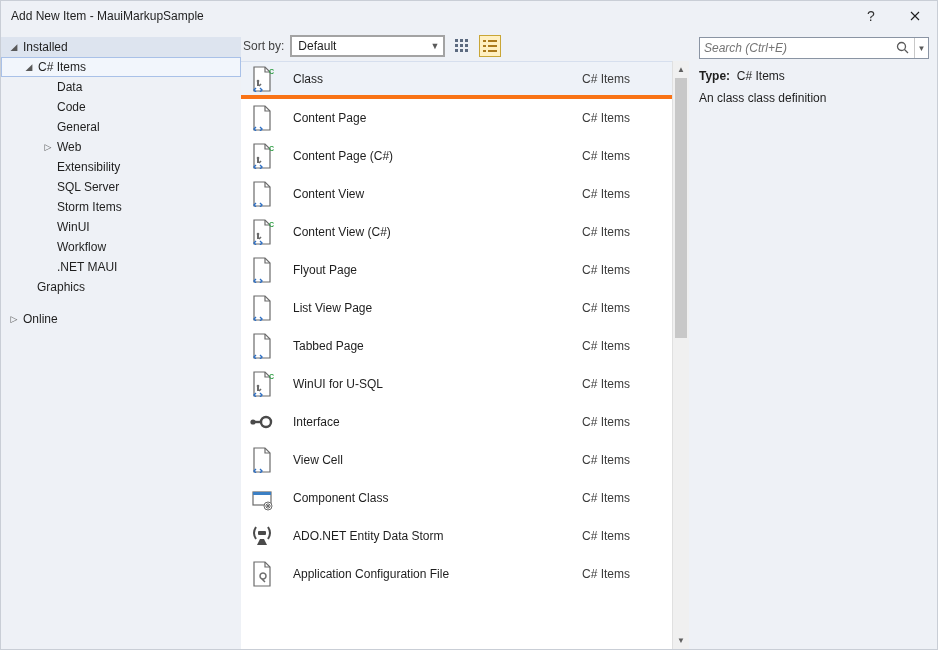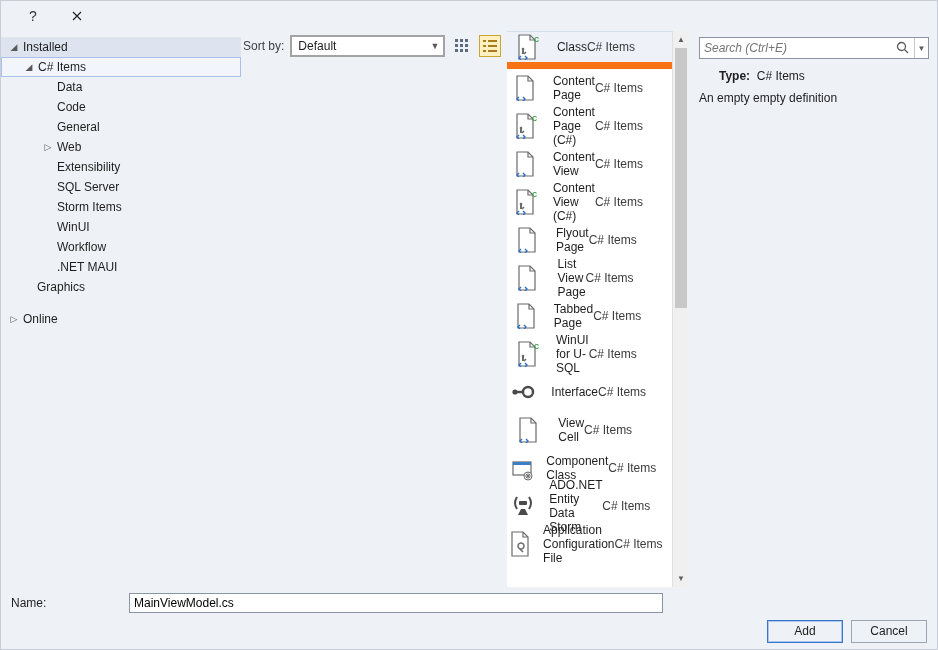--- a/index.html
+++ b/index.html
@@ -72,21 +72,21 @@
   }
   .tree-label { padding-left: 2px; }
   .indent0 { padding-left: 6px; }
   .indent1 { padding-left: 20px; }
   .indent2 { padding-left: 40px; }
 
   
   .mid-panel {
     flex: 1;
     display: flex;
-    flex-direction: row;
+    flex-direction: column;
     min-width: 0;
   }
   .sort-row {
     height: 30px;
     display: flex;
     align-items: center;
     gap: 6px;
     padding: 0 6px 0 2px;
   }
   .sort-label { color: #424242; }
@@ -124,21 +124,21 @@
   }
   .template-row {
     height: 38px;
     display: flex;
     align-items: center;
     border-bottom: 1px solid transparent;
   }
   .template-row.selected {
     background: #eef2f8;
     border-top: 1px solid #d6dfee;
-    border-bottom: 7px solid #f97316;
+    border-bottom: 4px solid #f97316;
   }
   .template-row .iconcell {
     width: 42px;
     display: flex;
     align-items: center;
     justify-content: center;
   }
   .template-row .iconcell svg { width: 24px; height: 26px; }
   .template-row .labelcell {
     flex: 1;
@@ -203,21 +203,21 @@
   }
   .search-wrap .scaret {
     width: 14px;
     display: flex; align-items: center; justify-content: center;
     border-left: 1px solid #c8c8c8;
     height: 100%;
     font-size: 8px;
     color: #5a5a5a;
   }
   .info-row { margin-bottom: 8px; }
-  .info-row b { font-weight: 600; margin-left: 20px; }
+  .info-row b { font-weight: 600; }
 
   
   .footer {
     height: 62px;
     display: flex;
     flex-direction: column;
     padding: 4px 10px 6px 10px;
   }
   .name-row {
     display: flex;
@@ -255,20 +255,21 @@
     border: 1px solid #3a76c7;
     box-shadow: 0 0 0 1px #a9c7ee inset;
   }
 </style>
 </head>
 <body>
 
 <div class="window">
 
   <div class="titlebar">
+    <div class="title">Add New Item - MauiMarkupSample</div>
     <div class="btn help">?</div>
     <div class="btn close">
       <svg viewBox="0 0 10 10">
           <path d="M1 1 L9 9 M9 1 L1 9" stroke="#1e1e1e" stroke-width="1.1" fill="none"></path>
         </svg>
     </div>
   </div>
 
   <div class="content">
 
@@ -561,29 +562,19 @@
               <circle cx="5.5" cy="5.5" r="4" fill="none" stroke="#5a5a5a" stroke-width="1.3"></circle>
               <line x1="8.5" y1="8.5" x2="12" y2="12" stroke="#5a5a5a" stroke-width="1.3"></line>
             </svg>
         </div>
         <div class="scaret">▼</div>
       </div>
       <div class="info-row">
         <b>Type:</b>
         &nbsp;<span>C# Items</span>
       </div>
-      <div class="info-row">An empty empty definition</div>
+      <div class="info-row">An class class definition</div>
     </div>
 
   </div>
 
-  <div class="footer">
-    <div class="name-row">
-      <div class="nlabel">Name:</div>
-      <input type="text" value="MainViewModel.cs" style="">
-    </div>
-    <div class="button-row">
-      <div class="dlg-btn primary">Add</div>
-      <div class="dlg-btn">Cancel</div>
-    </div>
-  </div>
 
 </div>
 
 </body></html>

